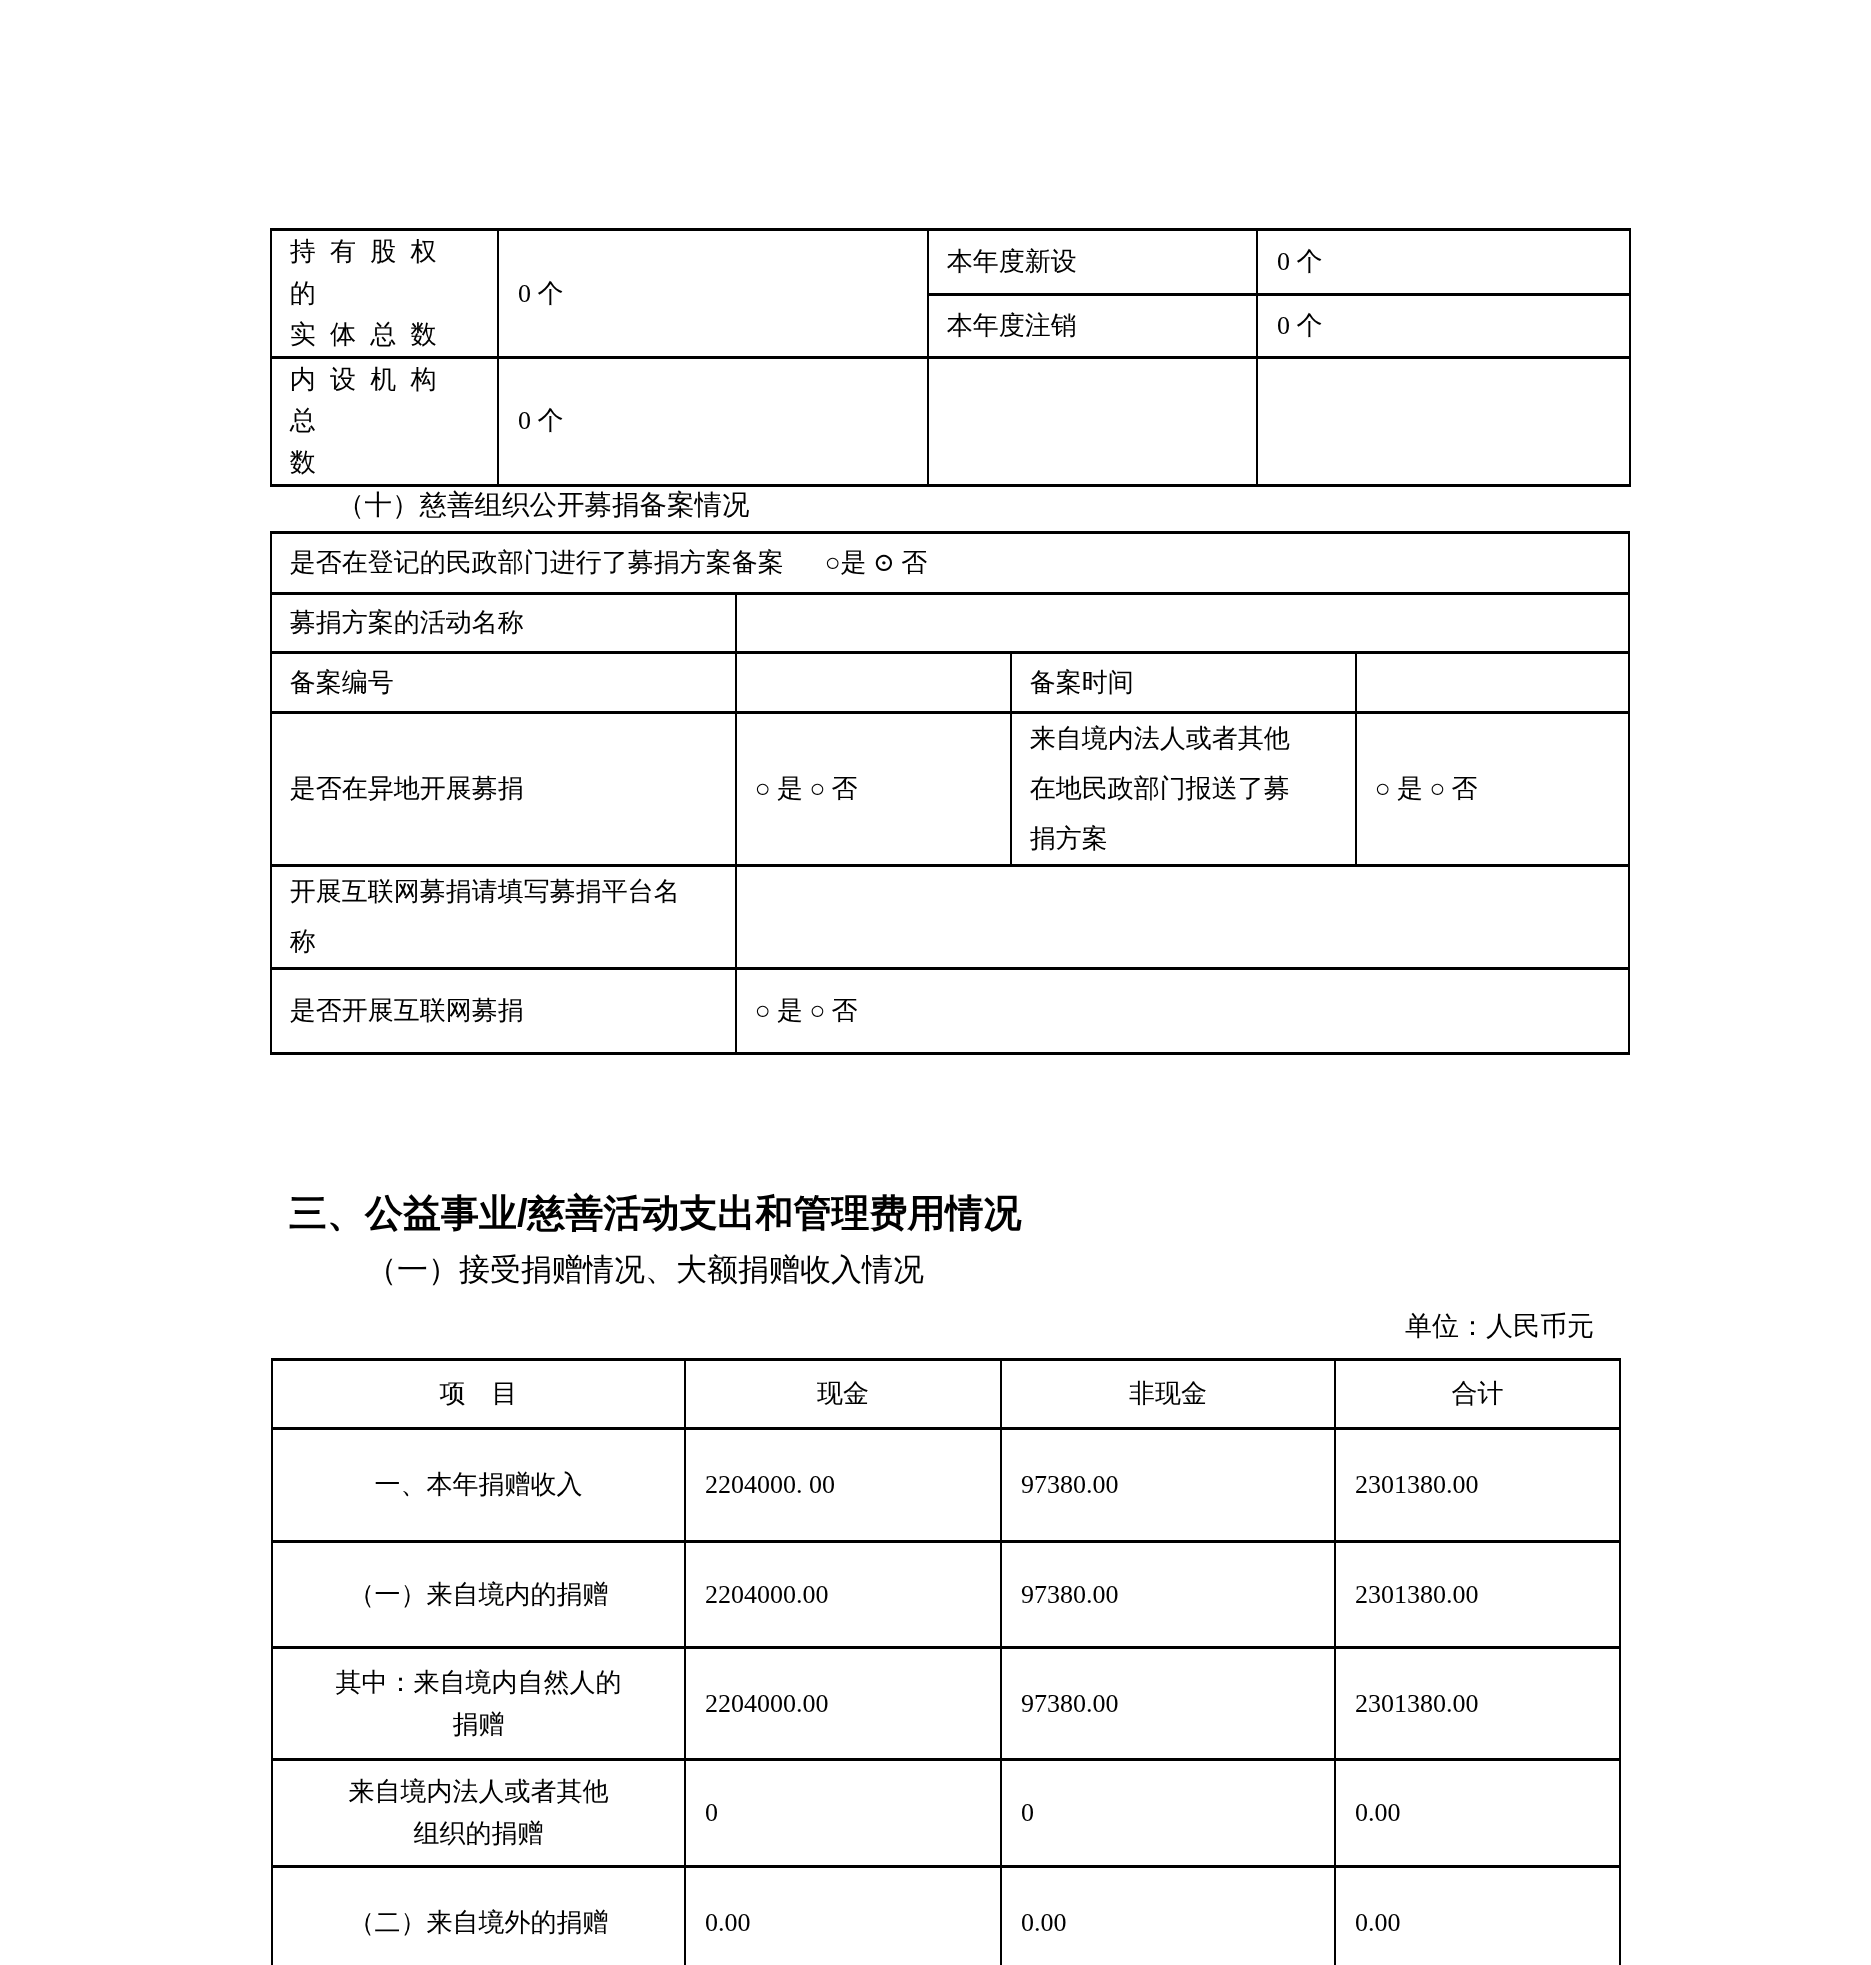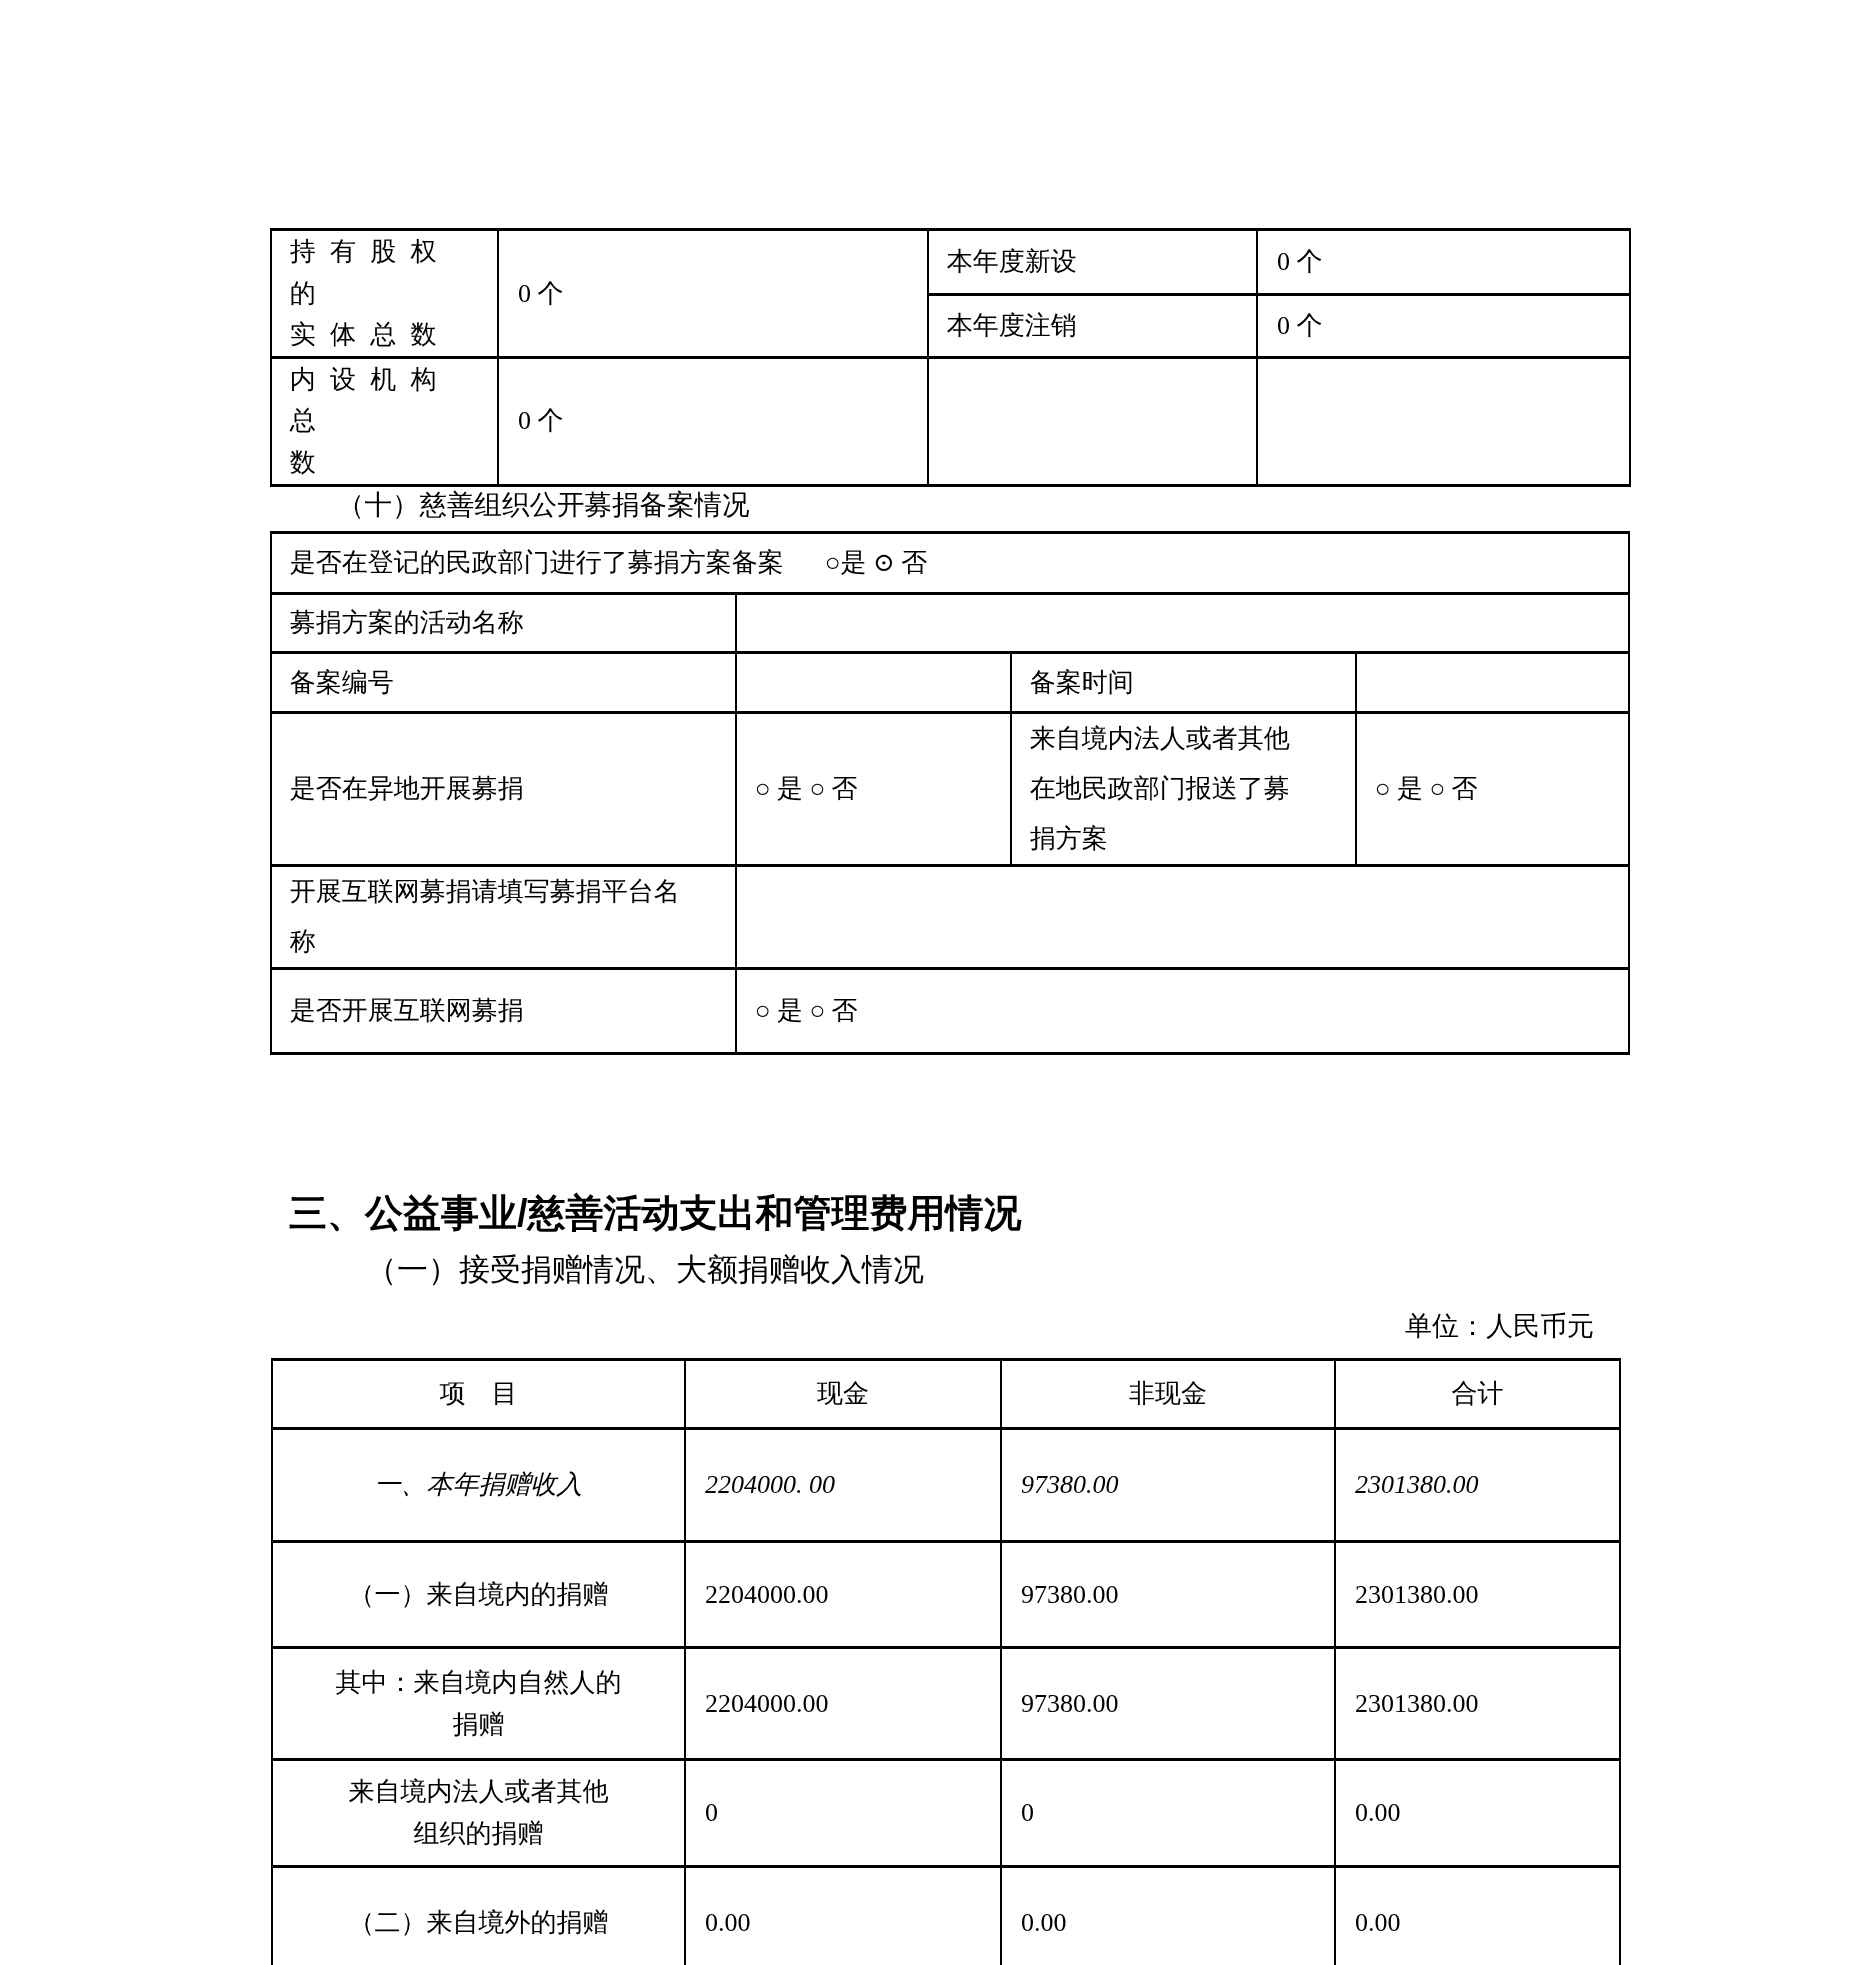--- a/index.html
+++ b/index.html
@@ -135,21 +135,21 @@
         <col style="width:334px">
         <col style="width:285px">
       </colgroup>
     <tbody>
         <tr style="height:69px;">
       <th class="ctr"><span>项　目</span></th>
       <th class="ctr"><span>现金</span></th>
       <th class="ctr"><span>非现金</span></th>
       <th class="ctr"><span>合计</span></th>
     </tr>
-    <tr style="height:113px;font-style:italic;">
+    <tr style="height:113px;">
       <td class="ctr"><span>一、本年捐赠收入</span></td>
       <td class="val"><span>2204000. 00</span></td>
       <td class="val"><span>97380.00</span></td>
       <td class="val"><span>2301380.00</span></td>
     </tr>
     <tr style="height:106px;">
       <td class="ctr"><span>（一）来自境内的捐赠</span></td>
       <td class="val"><span>2204000.00</span></td>
       <td class="val"><span>97380.00</span></td>
       <td class="val"><span>2301380.00</span></td>

